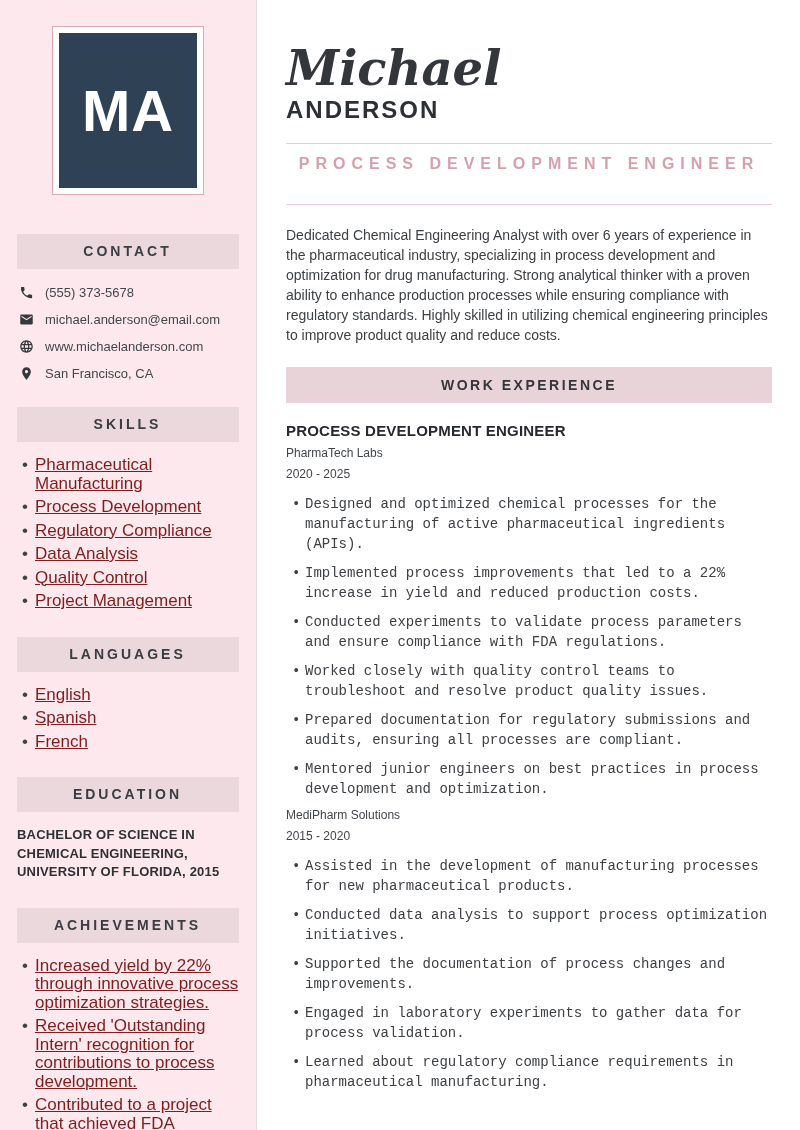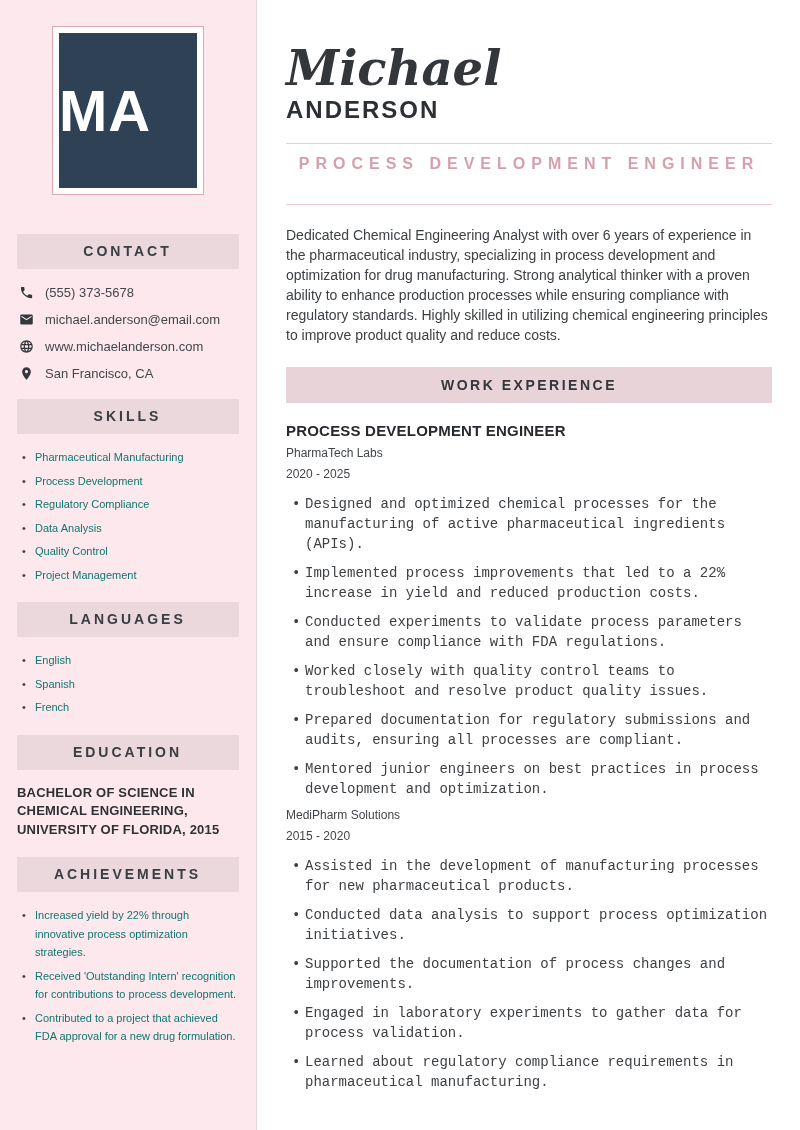--- a/index.html
+++ b/index.html
@@ -15,41 +15,41 @@
     position:absolute; left:0; top:0; width:257px; height:1130px;
     background:#fce8ed; border-right:1px solid #e6dadd; box-sizing:border-box;
     padding:26px 17px 0 17px;
   }
   .monogram-frame {
     width:138px; margin:0 auto; border:1px solid #dfa9b3;
     background:#ffffff; padding:6px;
   }
   .monogram-box {
     background:#2f4154; height:155px;
-    display:flex; align-items:center; justify-content:flex-start;
+    display:flex; align-items:center; justify-content:center;
   }
   .monogram-text {
     color:#ffffff; font-size:58px; font-weight:600; letter-spacing:1px;
   }
   .side-header {
     background:#ebd8dd; text-align:center; font-weight:700; font-size:14px;
     letter-spacing:3px; color:#393c40; padding:9px 1px 10px 0;
   }
   .mt-contact { margin-top:39px; }
-  .mt-section { margin-top:18px; }
+  .mt-section { margin-top:26px; }
   .contact-list { margin:16px 0 0 0; }
   .contact-row {
     display:flex; align-items:center; gap:11px;
     margin-bottom:12px; font-size:13px; color:#43474b; padding-left:2px;
   }
   .contact-row svg { width:15px; height:15px; flex:none; fill:#34383c; }
   .side-list { list-style:none; margin:14px 0 0 0; padding:0 0 0 5px; }
   .side-li {
-    position:relative; padding-left:13px; font-size:11px; color:#0f766e;
-    margin-bottom:5px; line-height:18.5px;
+    position:relative; padding-left:13px; font-size:17px; color:#7f1d1d;
+    margin-bottom:5px; line-height:18.5px;text-decoration:underline;
   }
   .side-li::before { content:"\2022"; position:absolute; left:0; color:#3f4347; }
   .edu-text {
     font-weight:700; font-size:13px; color:#2e3134; line-height:18.5px;
     margin-top:14px; letter-spacing:0.2px;
   }
 
   
   .main { position:absolute; left:286px; top:15px; width:486px; }
   .name-first {

